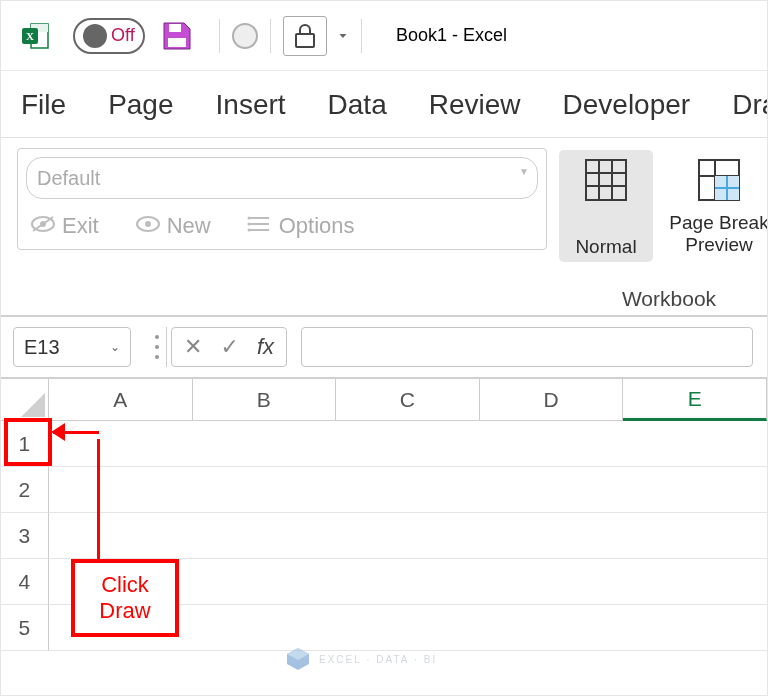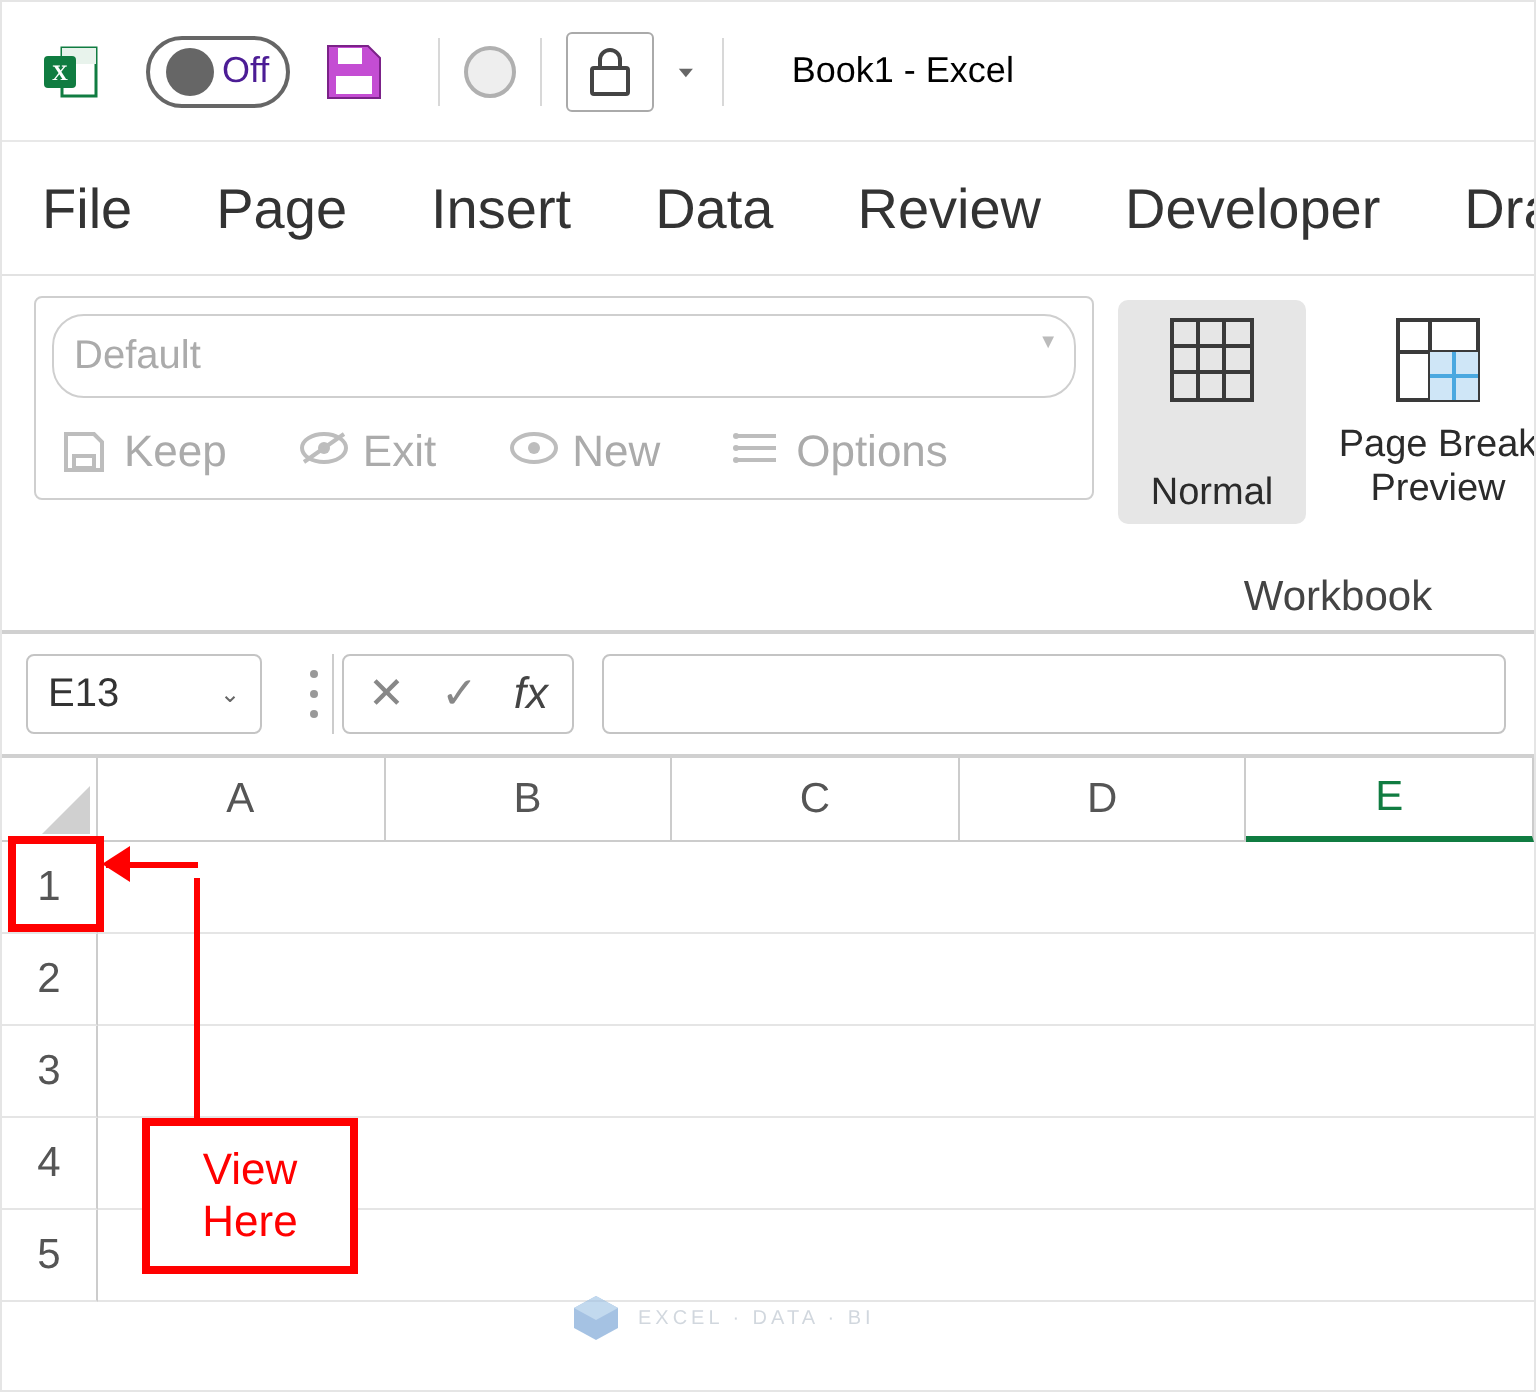--- a/index.html
+++ b/index.html
@@ -27,21 +27,21 @@
   .autosave-toggle {
     width: 72px; height: 36px;
     border: 2px solid #666; border-radius: 18px;
     display: flex; align-items: center; justify-content: flex-start;
     padding: 0 4px 0 8px;
     background: #fff;
     margin-right: 16px;
     position: relative;
   }
   .autosave-knob { width: 24px; height: 24px; border-radius: 50%; background:#666; margin-right:4px;}
-  .autosave-off { font-size: 18px; color:#4c1d95; }
+  .autosave-off { font-size: 18px; color:#be185d; }
   .save-icon { width: 32px; height: 32px; margin-right: 14px; }
   .tb-sep { width: 1px; height: 34px; background: #d8d8d8; margin: 0 12px; }
   .camera-dot {
     width: 26px; height: 26px; border: 2px solid #b0b0b0; border-radius: 50%;
     background:#eee;
   }
   .lockbox {
     width: 44px; height: 40px; border: 1px solid #aaa; border-radius: 3px;
     display:flex; align-items:center; justify-content:center;
   }
@@ -270,29 +270,20 @@
 </div>
 
 <div class="ribbon">
   <div class="group-sheetview">
     <div class="sheetview-top">
       <div class="sv-default">
         <span>Default</span>
         <span class="dd">▼</span>
       </div>
       <div class="sv-buttons">
-        <span class="sv-btn">
-          <span class="sv-ico">
-            <svg width="24" height="24" viewBox="0 0 24 24">
-                <path d="M3 3h14l4 4v14H3z" fill="none" stroke="#bdbdbd" stroke-width="2"></path>
-                <rect x="7" y="14" width="10" height="6" fill="none" stroke="#bdbdbd" stroke-width="2"></rect>
-              </svg>
-          </span>
-          <span>Keep</span>
-        </span>
         <span class="sv-btn">
           <span class="sv-ico">
             <svg width="26" height="20" viewBox="0 0 26 20">
                 <ellipse cx="13" cy="10" rx="11" ry="7" fill="none" stroke="#bdbdbd" stroke-width="2"></ellipse>
                 <circle cx="13" cy="10" r="3" fill="#bdbdbd"></circle>
                 <line x1="3" y1="17" x2="23" y2="3" stroke="#bdbdbd" stroke-width="2"></line>
               </svg>
           </span>
           <span>Exit</span>
         </span>
@@ -422,21 +413,21 @@
         <div class="cell"></div>
         <div class="cell"></div>
     </div>
   </div>
 </div>
 
 <div class="annot-box-selectall"></div>
 <div class="annot-arrow"></div>
 <div class="annot-line"></div>
 <div class="annot-tip">
-  <span>View Here</span>
+  <span>Click Draw</span>
 </div>
 
 <div class="watermark">
   <svg width="26" height="26" viewBox="0 0 26 26">
     <polygon points="13,2 24,8 24,18 13,24 2,18 2,8" fill="#6b9bd1"></polygon>
     <polygon points="13,2 24,8 13,14 2,8" fill="#9bc0e4"></polygon>
   </svg>
   <div>
     <div class="sub">EXCEL · DATA · BI</div>
   </div>

